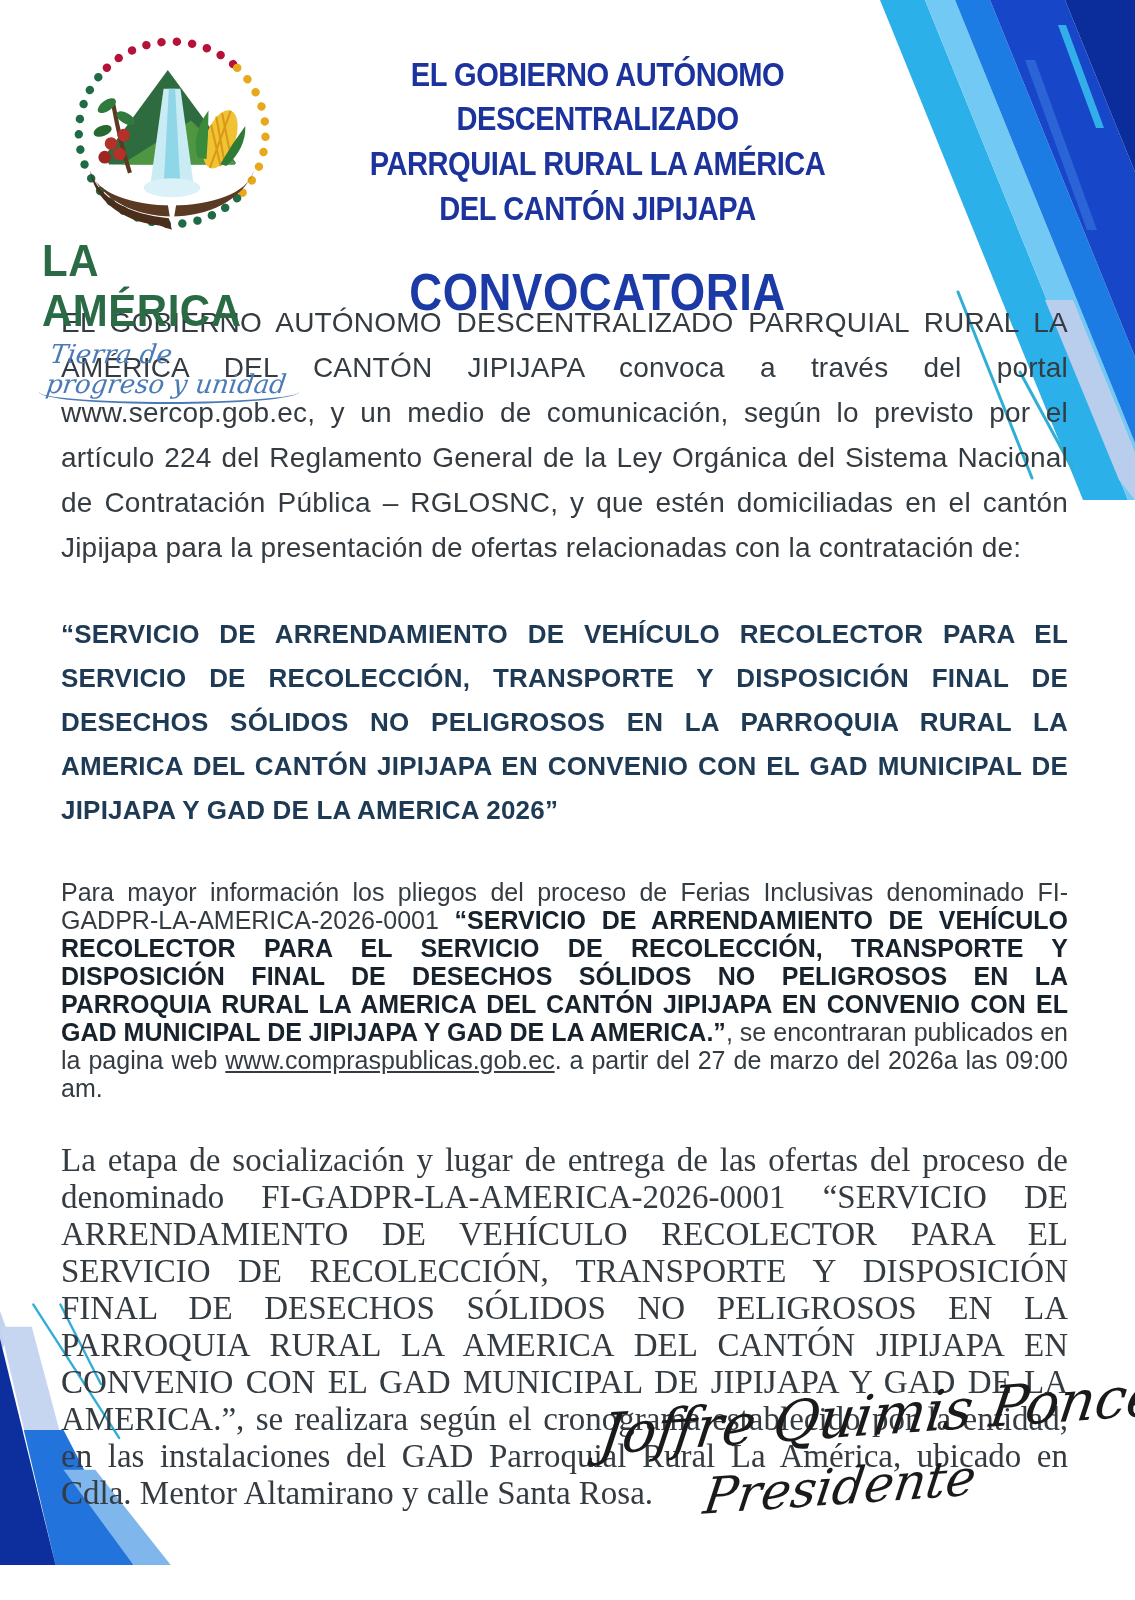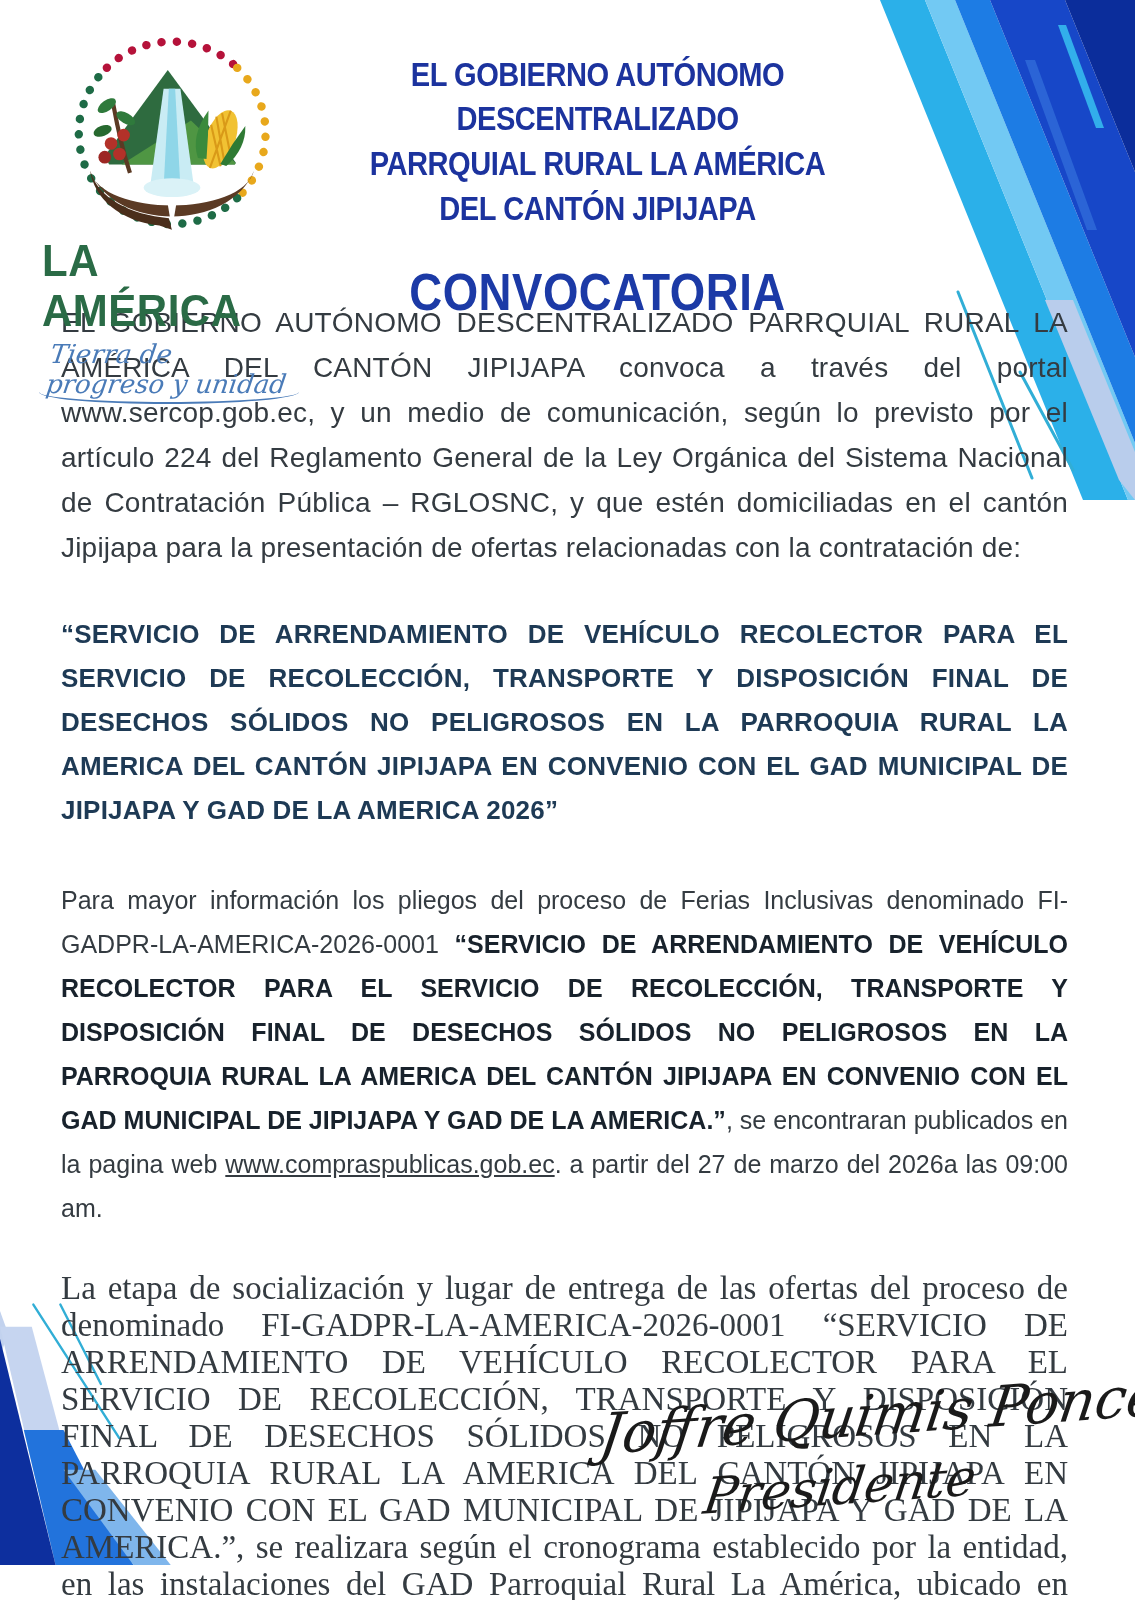--- a/index.html
+++ b/index.html
@@ -27,21 +27,21 @@
   .org-line { font-size:30px; font-weight:bold; color:#1c339e; line-height:40px; letter-spacing:-0.5px; }
   .doc-title { font-size:47px; font-weight:bold; color:#1c3aa6; letter-spacing:0.5px; margin-top:26px; }
 
   
   .content { position:absolute; left:44px; top:283px; width:1041px; z-index:1; }
   .content p { margin:17px; text-align:justify; }
   .p1     { font-size:28px; line-height:45px; letter-spacing:0.2px; }
   .quote  { margin-top:42px !important; font-size:26px; line-height:44px; font-weight:bold;
             color:#1e3a55; letter-spacing:0.2px; }
   .budget { margin-top:44px !important; font-size:26px; line-height:45px; }
-  .p3     { margin-top:46px !important; font-size:25px; line-height:44px; }
+  .p3     { margin-top:46px !important; font-size:25px; line-height:28px; }
   .p4     { margin-top:40px !important; font-size:33px; line-height:37px;font-family:Liberation Serif, serif; }
   .bseg   { font-weight:bold; color:#18222c; }
   .useg   { text-decoration:underline; color:inherit; }
 
   
   .signature { position:absolute; left:600px; top:1385px; width:480px; z-index:1; text-align:center; }
   .sig-name  { font-family:"DejaVu Serif", serif; font-style:italic; font-size:56px; color:#1a1a1a;
                transform:rotate(-4deg) skewX(-12deg); white-space:nowrap; }
   .sig-title { font-family:"DejaVu Serif", serif; font-style:italic; font-size:50px; color:#1a1a1a;
                transform:rotate(-4deg) skewX(-12deg); margin-top:8px; }

